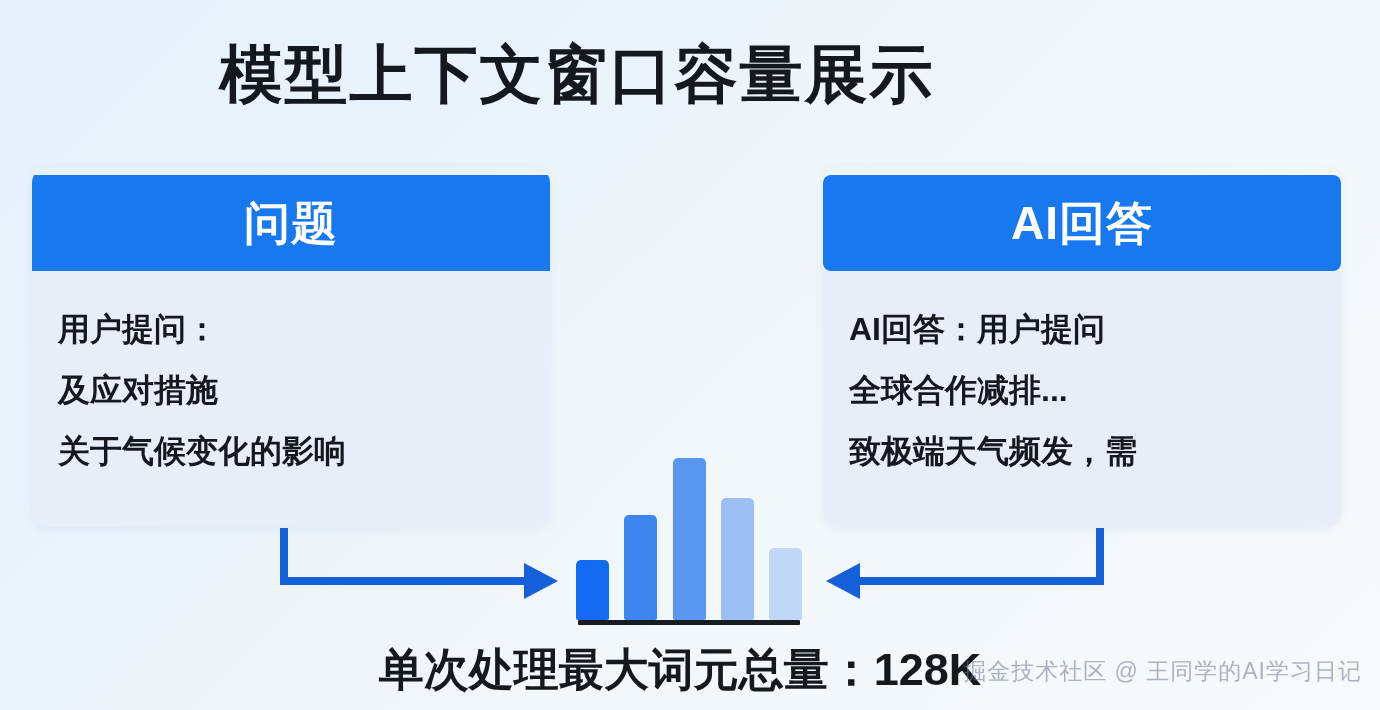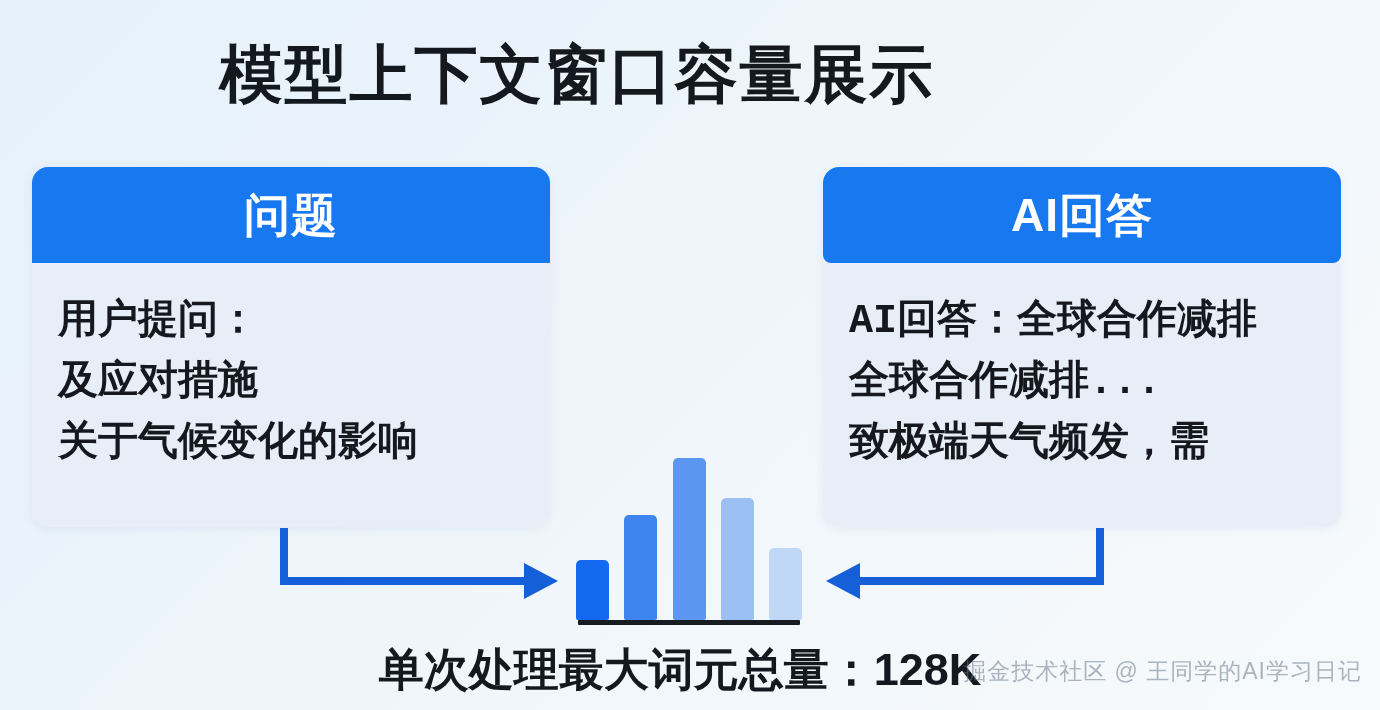--- a/index.html
+++ b/index.html
@@ -50,43 +50,43 @@
   }
   #card-question { left: 32px; }
   #card-answer   { left: 823px; }
 
   .card-header {
     height: 96px;
     background: #1878f0;
     display: flex;
     align-items: center;
     justify-content: center;
+    margin-top: 8px;
   }
   .card-header-title {
     color: #ffffff;
     font-size: 46px;
     line-height: 50px;
     font-weight: 700;
     letter-spacing: 1px;
     white-space: nowrap;
   }
 
   .card-body {
     height: 264px;
     background: #e7eef8;
     padding: 28px 26px 0 26px;
     box-sizing: border-box;
   }
   .card-text {
-    font-size: 40px;
+    font-size: 32px;
     line-height: 61px;
     font-weight: 700;
     color: #15191f;
     letter-spacing: 0px;
-    font-family: Liberation Mono, monospace;
   }
 
   
   .arrow-svg {
     position: absolute;
     pointer-events: none;
   }
   #arrow-left-to-chart  { left: 276px; top: 528px; }
   #arrow-right-to-chart { left: 818px; top: 528px; }
 
@@ -165,21 +165,21 @@
       <div class="card-text">及应对措施</div>
       <div class="card-text">关于气候变化的影响</div>
     </div>
   </div>
 
   <div class="card" id="card-answer">
     <div class="card-header" style="background: rgb(24, 120, 240); border-radius: 8px;">
       <span class="card-header-title">AI回答</span>
     </div>
     <div class="card-body" style="background: rgb(231, 238, 248);">
-      <div class="card-text">AI回答：全球合作减排</div>
+      <div class="card-text">AI回答：用户提问</div>
       <div class="card-text">全球合作减排...</div>
       <div class="card-text">致极端天气频发，需</div>
     </div>
   </div>
 
   <svg class="arrow-svg" id="arrow-left-to-chart" width="290" height="80" viewBox="0 0 290 80">
     <path d="M8 4 L8 53 L252 53" fill="none" stroke="#1560d8" stroke-width="8" stroke-linecap="square" stroke-linejoin="miter"></path>
     <path d="M248 35 L282 53 L248 71 Z" fill="#1560d8"></path>
   </svg>
 

